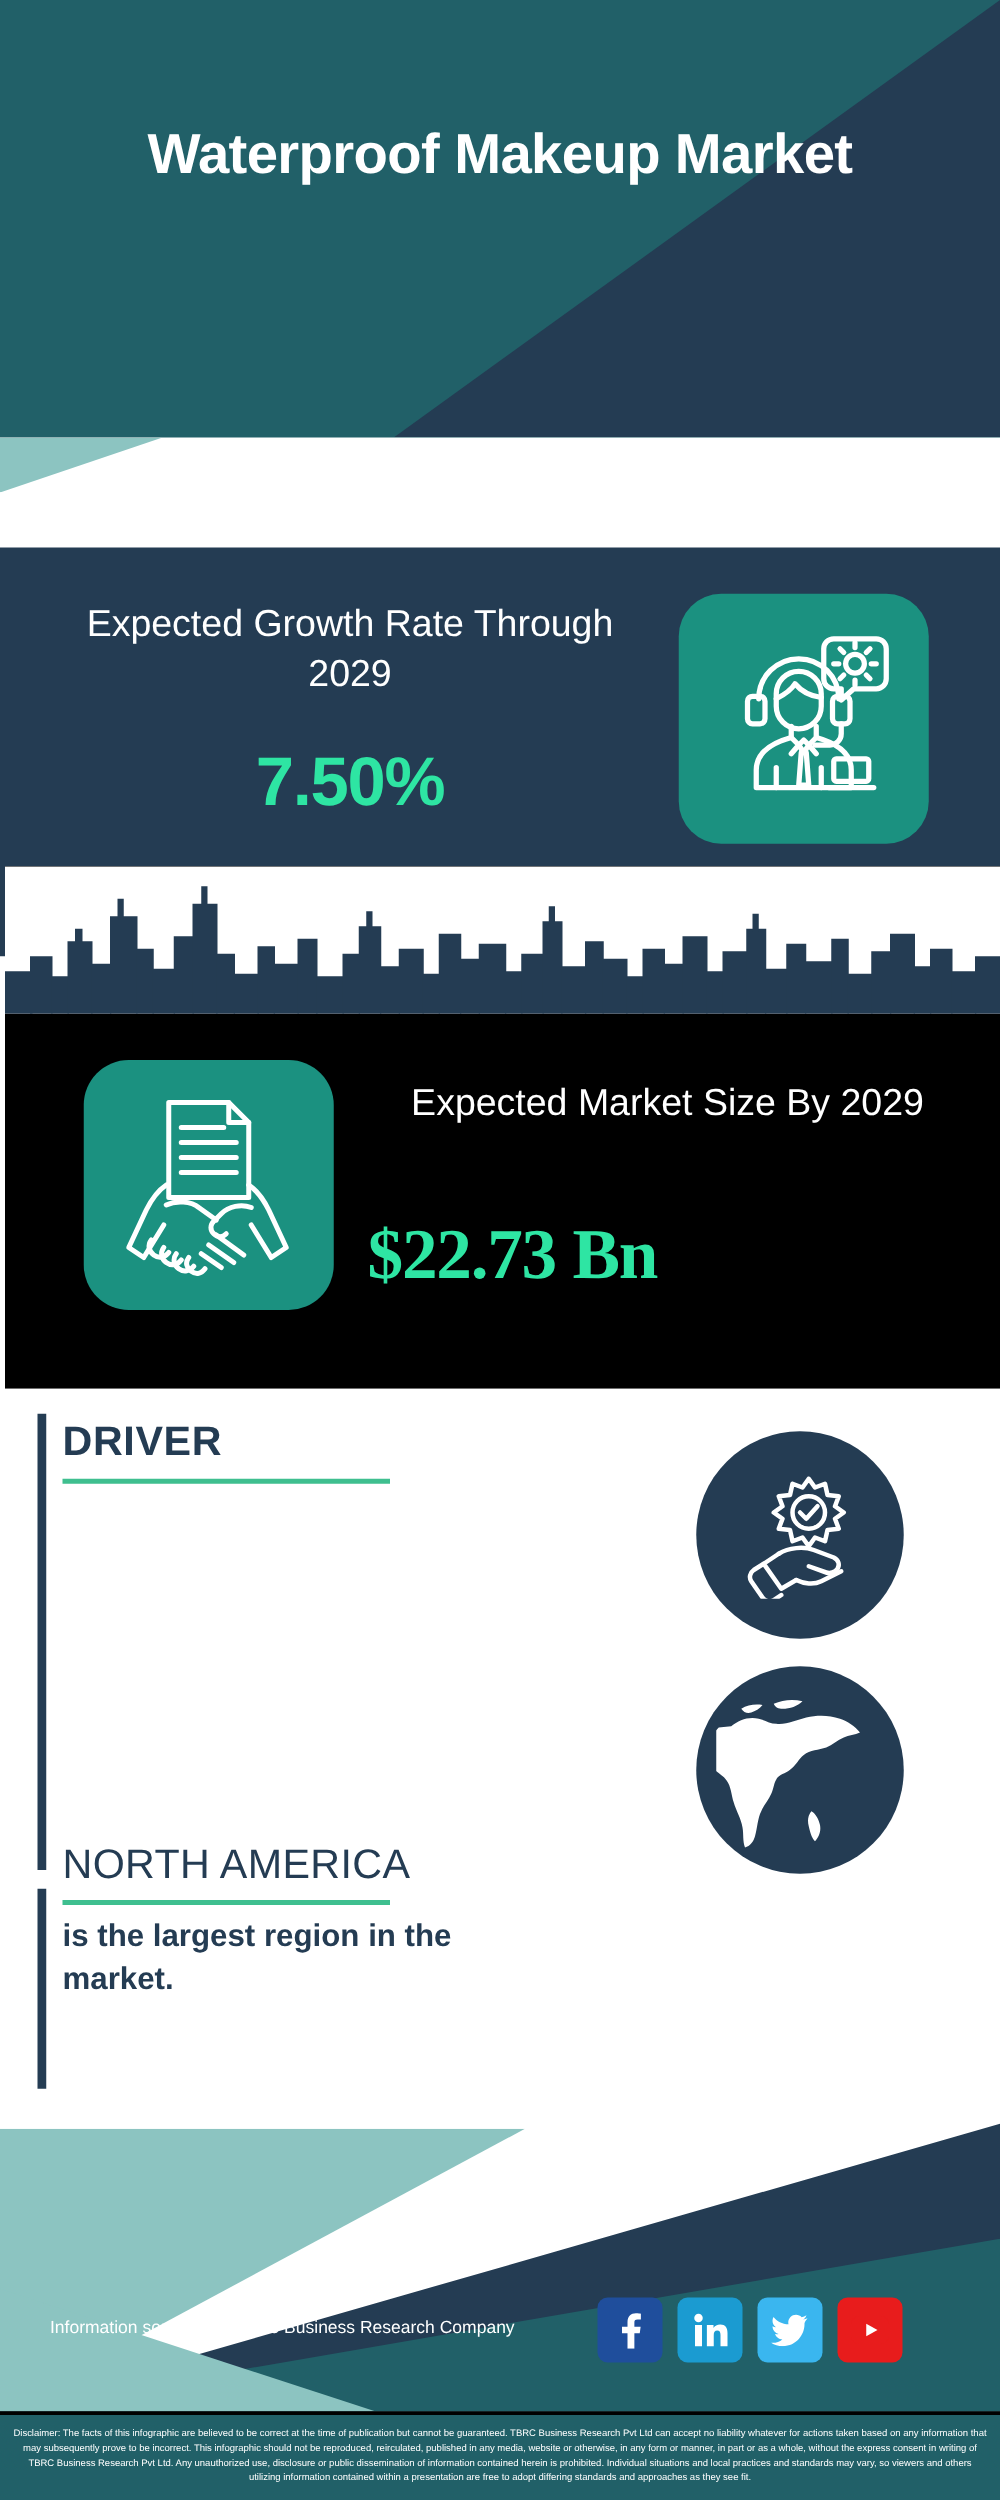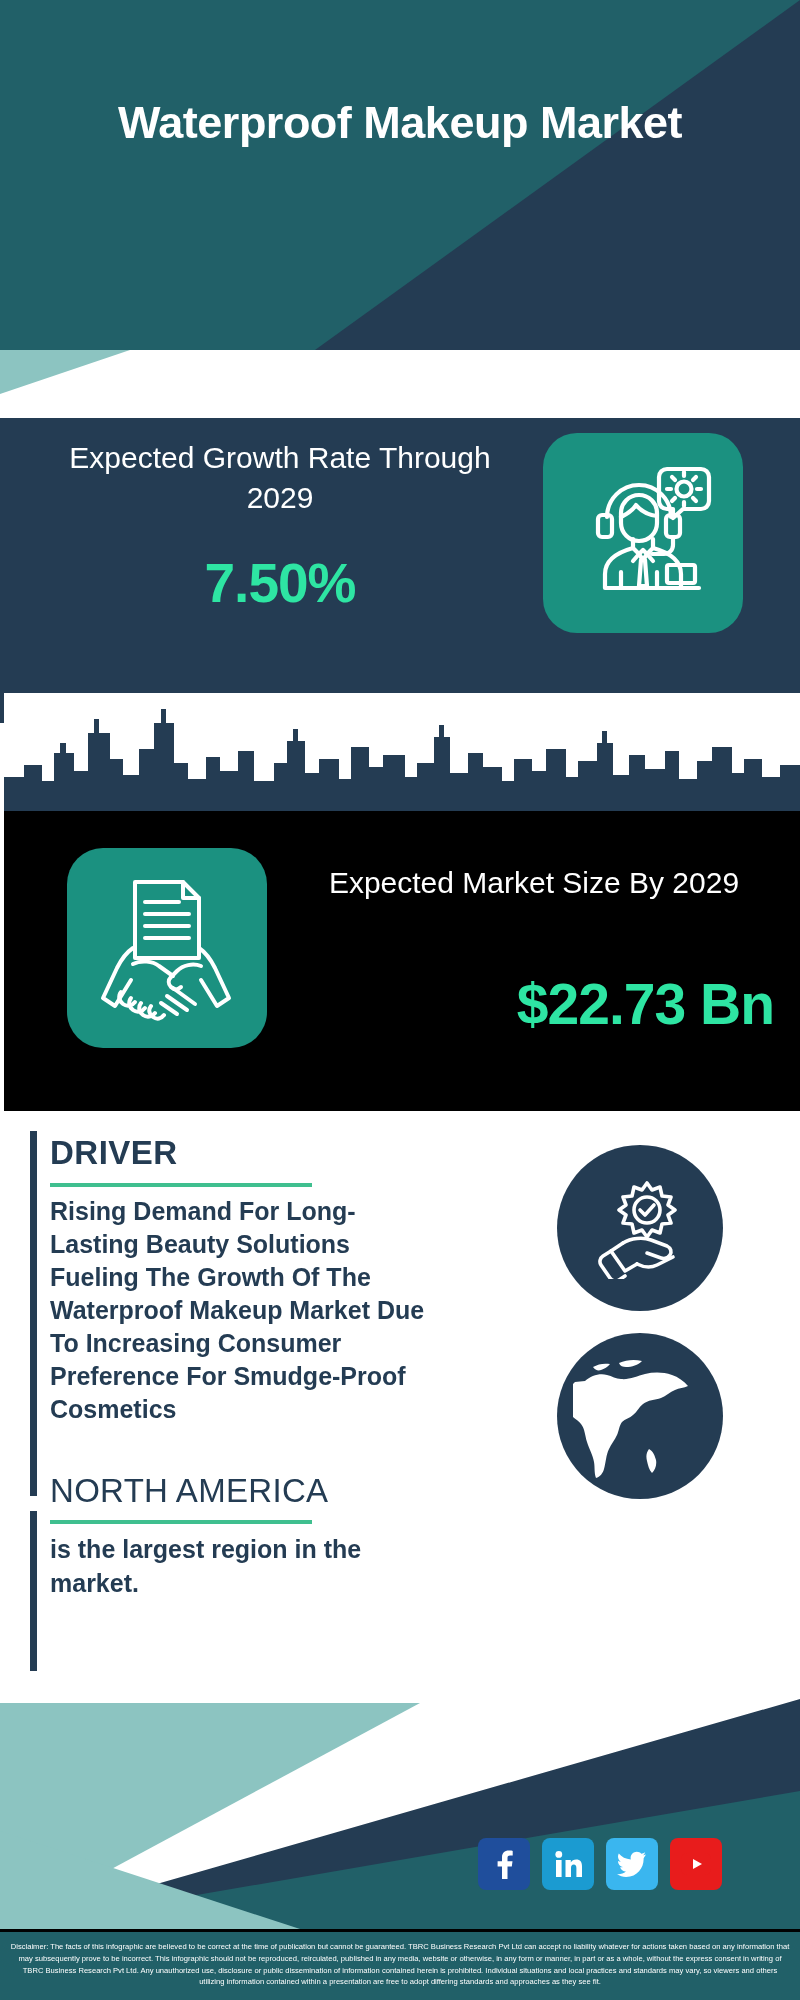--- a/index.html
+++ b/index.html
@@ -40,21 +40,21 @@
     z-index:4;
   }
   
   .white-gap {
     position:absolute; left:0; top:350px; width:800px; height:68px;
     background:#ffffff; z-index:2;
   }
 
   
   .growth {
-    position:absolute; left:0; top:396px; width:800px; height:327px;
+    position:absolute; left:0; top:438px; width:800px; height:327px;
     background:#243c53;
   }
   .growth-label {
     position:absolute; left:40px; top:42px; width:480px;
     text-align:center;
     color:#ffffff;
     font-size:30px;
     line-height:1.33;
     font-weight:normal;
   }
@@ -84,22 +84,22 @@
     background:#1b9180; border-radius:36px;
   }
   .msize-icon-box svg { position:absolute; left:24px; top:24px; }
   .msize-label {
     position:absolute; left:290px; top:170px; width:480px;
     text-align:center; color:#ffffff;
     font-size:30px; line-height:1.33; font-weight:normal;
   }
   .msize-value {
     position:absolute; left:290px; top:278px; width:480px;
-    text-align:right; color:#2ee5a3;
-    font-size:57px; font-weight:bold; letter-spacing:-1px;
+    text-align:left; color:#2ee5a3;
+    font-size:57px; font-weight:bold; letter-spacing:-1px;font-family:Liberation Serif, serif;
   }
 
   
   .content {
     position:absolute; left:0; top:1111px; width:800px; height:560px;
     background:#ffffff;
   }
   .vbar {
     position:absolute; width:7px; background:#243c53;
   }
@@ -328,21 +328,20 @@
     </div>
 
     <div class="msize-label">Expected Market Size By 2029</div>
     <div class="msize-value">$22.73 Bn</div>
   </div>
 
   <div class="content">
     <div class="vbar vbar-driver"></div>
     <div class="driver-head">DRIVER</div>
     <div class="green-rule rule-driver"></div>
-    <div class="driver-body">Rising Demand For Long-Lasting Beauty Solutions Fueling The Growth Of The Waterproof Makeup Market Due To Increasing Consumer Preference For Smudge-Proof Cosmetics</div>
 
     <div class="driver-icon">
       <svg width="102" height="98" viewBox="0 0 102 98" fill="none" stroke="#ffffff" stroke-width="3.6" stroke-linecap="round" stroke-linejoin="round">
 
         <g transform="translate(30,2)">
           <path d="M28 0 l5 7 l8 -3 l2 9 l9 1 l-3 8 l7 5 l-7 5 l3 8 l-9 1 l-2 9 l-8 -3 l-5 7 l-5 -7 l-8 3 l-2 -9 l-9 -1 l3 -8 l-7 -5 l7 -5 l-3 -8 l9 -1 l2 -9 l8 3 z"></path>
           <circle cx="28" cy="27" r="13"></circle>
           <path d="M21 27 l5 5 l9 -10"></path>
         </g>
 
@@ -368,20 +367,21 @@
     </div>
   </div>
 
   <div class="footer">
     <div class="f-dark"></div>
     <div class="f-lightteal"></div>
     <div class="f-darkteal"></div>
     <div class="f-lightteal2"></div>
 
     <div class="credit">
+      <div>Information sourced from The Business Research Company</div>
     </div>
 
     <div class="socials">
       <div class="sicon s-fb">
         <svg width="26" height="30" viewBox="0 0 26 30" fill="#ffffff">
           <path d="M16.5 30 V17.5 h4.3 l0.7 -5.2 h-5 V9 c0 -1.5 0.4 -2.5 2.6 -2.5 h2.6 V1.9 C21.3 1.8 19.6 1.6 17.7 1.6 c-4 0 -6.7 2.4 -6.7 6.9 v3.8 H6.6 v5.2 h4.4 V30 z"></path>
         </svg>
       </div>
       <div class="sicon s-li">
         <svg width="30" height="30" viewBox="0 0 30 30" fill="#ffffff">

